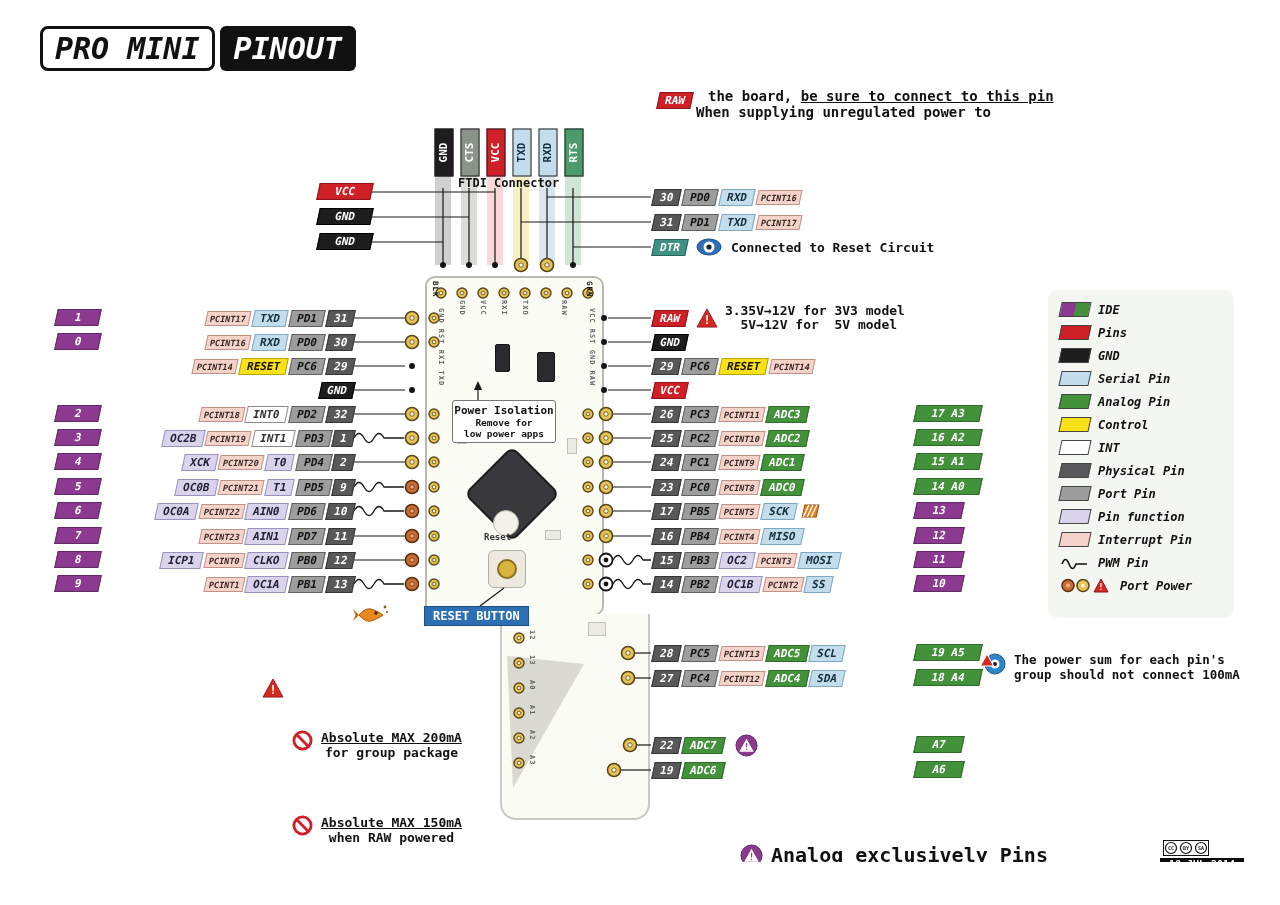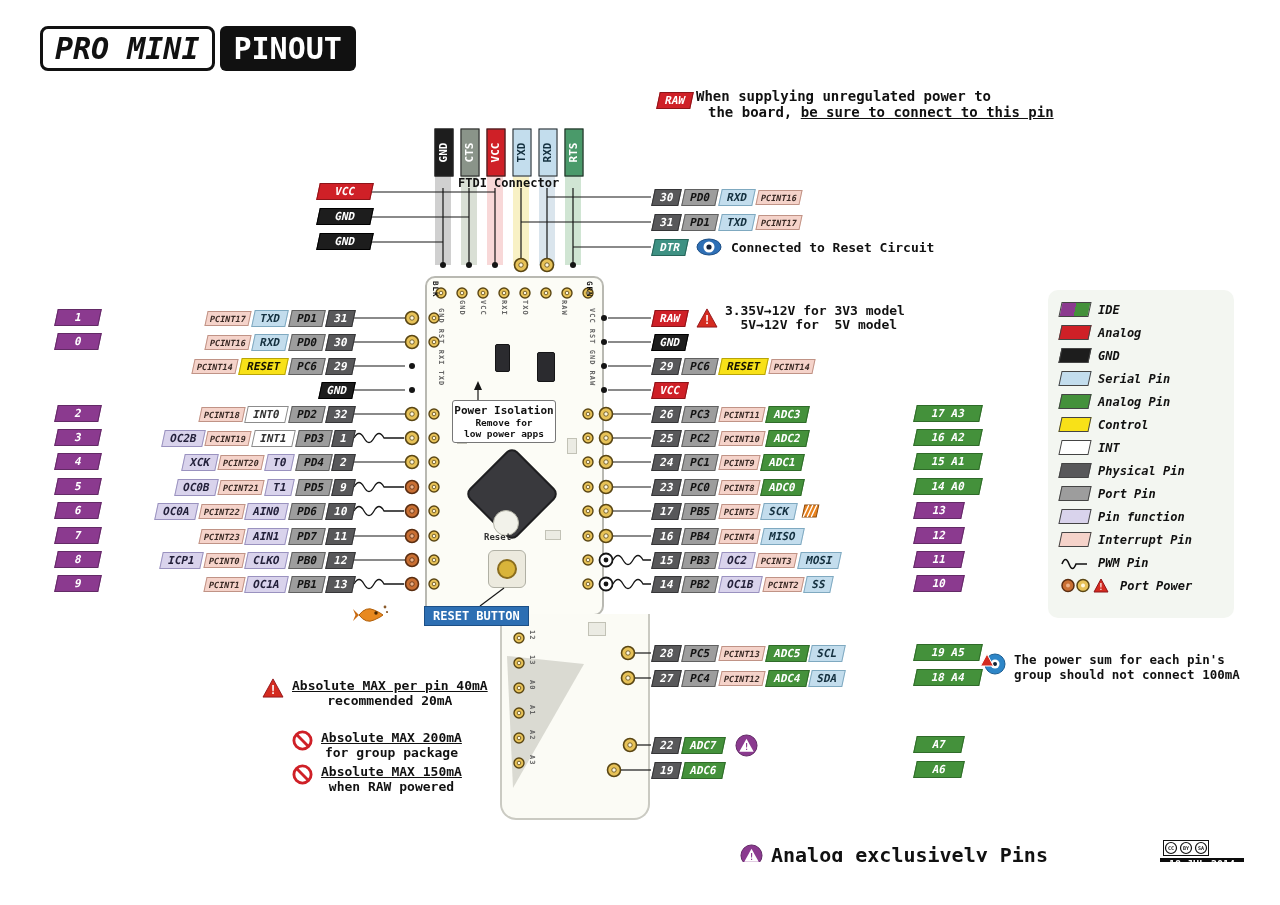--- a/index.html
+++ b/index.html
@@ -26,21 +26,21 @@
   .b-rts{background:#4a9a6a;color:#fff;border-color:#2f6f48}
   .row{position:absolute;display:flex;align-items:center;gap:3px;height:20px;z-index:4}
   .row.left{left:98px;width:256px;justify-content:flex-end}
   .row.right{left:653px}
   .ide-left{position:absolute;left:56px;width:30px;text-align:center;z-index:4}
   .ide-right{position:absolute;left:915px;text-align:center;z-index:4}
   
   #title{position:absolute;left:40px;top:26px;display:flex;align-items:center;z-index:4}
   #title .t1{font-style:italic;font-size:30px;border:3px solid #111;border-radius:8px;
     padding:2px 12px;background:#fff}
-  #title .t2{font-size:30px;background:#111;color:#fff;border-radius:6px;
+  #title .t2{font-style:italic;font-size:30px;background:#111;color:#fff;border-radius:6px;
     padding:5px 14px;margin-left:5px}
   
   .note{font-size:14px;line-height:16px;z-index:4}
   .u{text-decoration:underline}
   .rnote{font-size:13px;line-height:14px;white-space:pre;margin-left:4px}
   
   .ftdi-label{position:absolute;width:46px;height:17px;transform:rotate(-90deg);
     text-align:center;font-size:11px;line-height:15px;border:1.3px solid #222;z-index:4}
   .ftdi-left{position:absolute;left:318px;width:40px;text-align:center;z-index:4}
   .stripe{position:absolute;top:130px;height:135px;width:16px;z-index:1}
@@ -264,22 +264,22 @@
       <polygon points="474,390 482,390 478,381" fill="#161616"></polygon>
     </svg>
 
   <div id="title">
     <span class="t1">PRO MINI</span>
     <span class="t2">PINOUT</span>
   </div>
 
   <span class="badge b-power abs" style="left:658px;top:92px;z-index:4">RAW</span>
   <div class="abs note" style="left:696px;top:88px">
+    <div style="padding-left:12px"><span>the board, </span><span class="u">be sure to connect to this pin</span></div>
     <div><span>When supplying unregulated power to</span></div>
-    <div style="padding-left:12px"><span>the board, </span><span class="u">be sure to connect to this pin</span></div>
   </div>
 
   <div class="abs" style="left:458px;top:176px;font-size:12px;z-index:4">FTDI Connector</div>
 
   <div id="board">
     <div class="comp" style="left:68px;top:66px;width:13px;height:26px"></div>
     <div class="comp" style="left:110px;top:74px;width:16px;height:28px"></div>
     <div class="passive" style="left:30px;top:150px;width:8px;height:14px"></div>
     <div class="passive" style="left:140px;top:160px;width:8px;height:14px"></div>
     <div class="passive" style="left:118px;top:252px;width:14px;height:8px"></div>
@@ -321,21 +321,21 @@
     </span>
 
   <div id="legend">
       <div id="legend-items">
         <div class="legend-item">
           <span class="swatch" style="background: linear-gradient(90deg, rgb(139, 58, 143) 50%, rgb(68, 145, 59) 50%);"></span>
           <span class="legend-label">IDE</span>
         </div>
         <div class="legend-item">
           <span class="swatch" style="background: rgb(207, 32, 39);"></span>
-          <span class="legend-label">Analog</span>
+          <span class="legend-label">Pins</span>
         </div>
         <div class="legend-item">
           <span class="swatch" style="background: rgb(29, 29, 29);"></span>
           <span class="legend-label">GND</span>
         </div>
         <div class="legend-item">
           <span class="swatch" style="background: rgb(195, 221, 237);"></span>
           <span class="legend-label">Serial Pin</span>
         </div>
         <div class="legend-item">
@@ -390,38 +390,34 @@
       </div>
     </div>
 
   <div class="warn-block" style="left:262px;top:678px">
     <span class="icon">
         <svg width="22" height="20" viewBox="0 0 24 22">
           <path d="M12 1 L23 21 H1 Z" fill="#d42b20" stroke="#8e1419"></path>
           <text x="12" y="18" text-anchor="middle" font-size="13" font-weight="bold" fill="#fff" font-family="DejaVu Sans Mono,monospace">!</text>
         </svg>
       </span>
-    <div class="warn-text">
-      <div class="u">Absolute MAX per pin 40mA</div>
-      <div class="c2">recommended 20mA</div>
-    </div>
   </div>
   <div class="warn-block" style="left:292px;top:730px">
     <span class="icon">
         <svg width="21" height="21" viewBox="0 0 22 22">
           <circle cx="11" cy="11" r="9" fill="#fff" stroke="#cf2027" stroke-width="3"></circle>
           <line x1="4.8" y1="4.8" x2="17.2" y2="17.2" stroke="#cf2027" stroke-width="3"></line>
         </svg>
       </span>
     <div class="warn-text">
       <div class="u">Absolute MAX 200mA</div>
       <div class="c2">for group package</div>
     </div>
   </div>
-  <div class="warn-block" style="left:292px;top:764px">
+  <div class="warn-block" style="left:292px;top:815px">
     <span class="icon">
         <svg width="21" height="21" viewBox="0 0 22 22">
           <circle cx="11" cy="11" r="9" fill="#fff" stroke="#cf2027" stroke-width="3"></circle>
           <line x1="4.8" y1="4.8" x2="17.2" y2="17.2" stroke="#cf2027" stroke-width="3"></line>
         </svg>
       </span>
     <div class="warn-text">
       <div class="u">Absolute MAX 150mA</div>
       <div class="c2">when RAW powered</div>
     </div>

